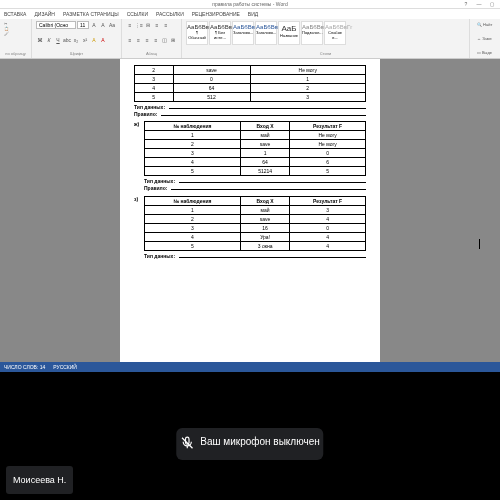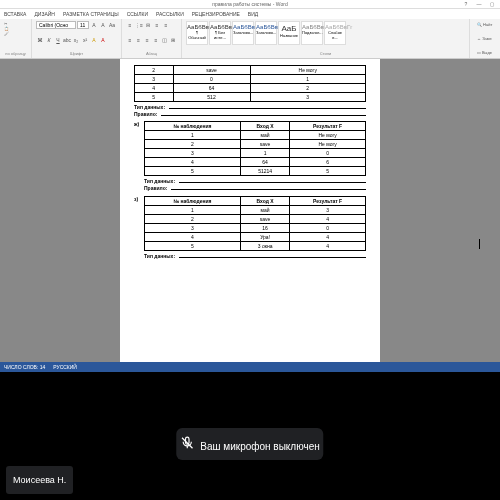--- a/index.html
+++ b/index.html
@@ -26,21 +26,21 @@
   .tbl td, .tbl th { border: 1px solid #000; padding: 1px 2px; text-align: center; font-size: 5px; height: 9px; font-weight: normal; }
   .tbl th { font-weight: bold; }
   .field { font-size: 5px; margin: 1px 0; display: flex; }
   .field b { margin-right: 4px; }
   .field .line { flex: 1; border-bottom: 1px solid #000; height: 5px; }
   .sect { margin-top: 4px; display: flex; }
   .sect .letter { width: 10px; font-size: 5px; font-weight: bold; }
   .sect .body { flex: 1; }
   .statusbar { height: 10px; background: #2b579a; color: #fff; font-size: 5px; display: flex; align-items: center; padding: 0 4px; gap: 8px; }
   .cursor { position: absolute; right: 20px; top: 180px; width: 1px; height: 10px; background: #000; }
-  .vc-toast { position: absolute; bottom: 40px; left: 50%; transform: translateX(-50%); background: #202124; color: #fff; border-radius: 6px; padding: 8px 4px; font-size: 10px; display: flex; align-items: flex-end; gap: 6px; }
+  .vc-toast { position: absolute; bottom: 40px; left: 50%; transform: translateX(-50%); background: #202124; color: #fff; border-radius: 6px; padding: 8px 4px; font-size: 10px; display: flex; align-items: flex-start; gap: 6px; }
   .mic-icon svg { width: 14px; height: 14px; }
   .name-tag { position: absolute; bottom: 6px; left: 6px; background: #202124; color: #fff; font-size: 9px; padding: 9px 7px; border-radius: 3px; }
 </style>
 </head>
 <body>
 
 <div class="window">
   <div class="titlebar">
     <span>правила работы системы - Word</span>
     <div class="tb-controls">

